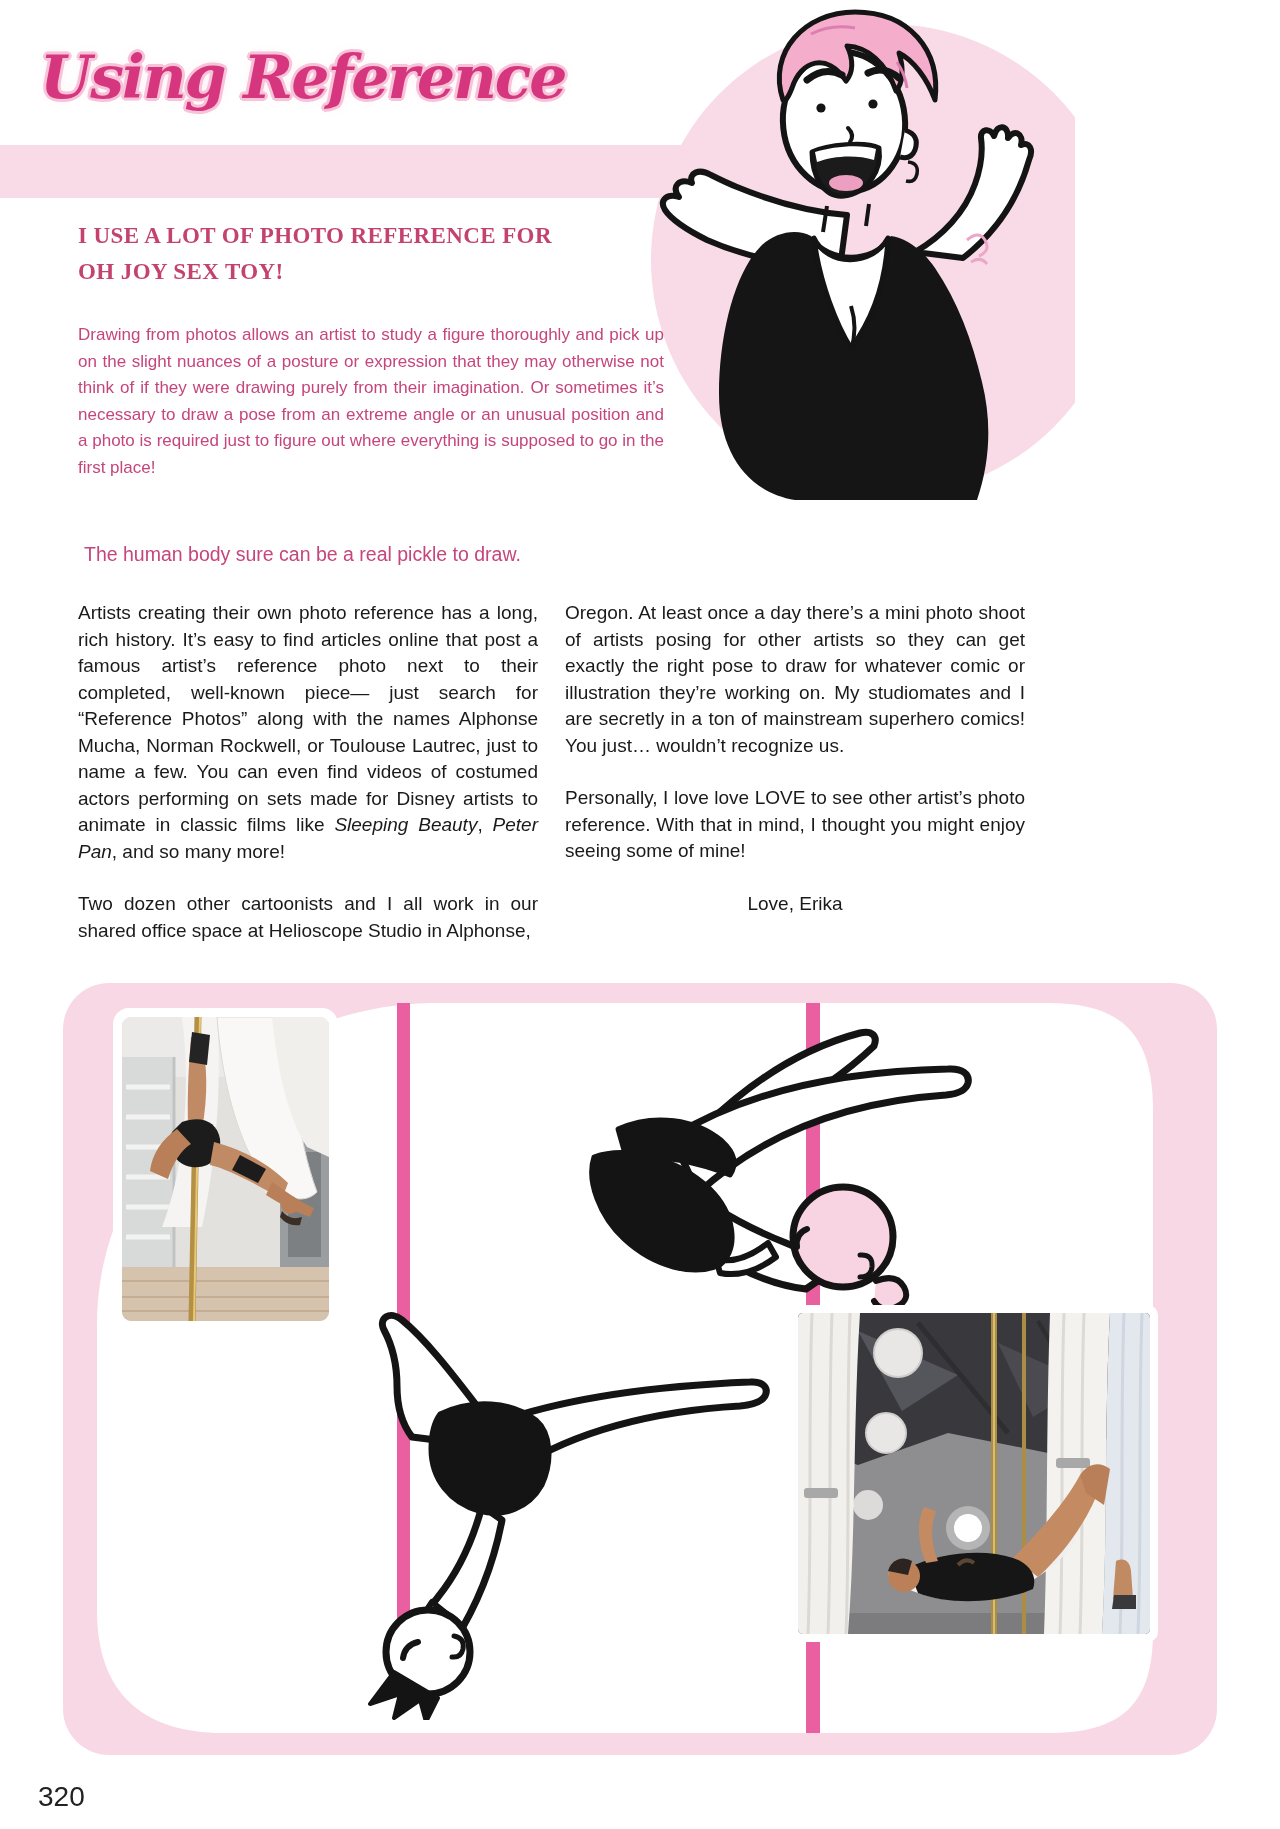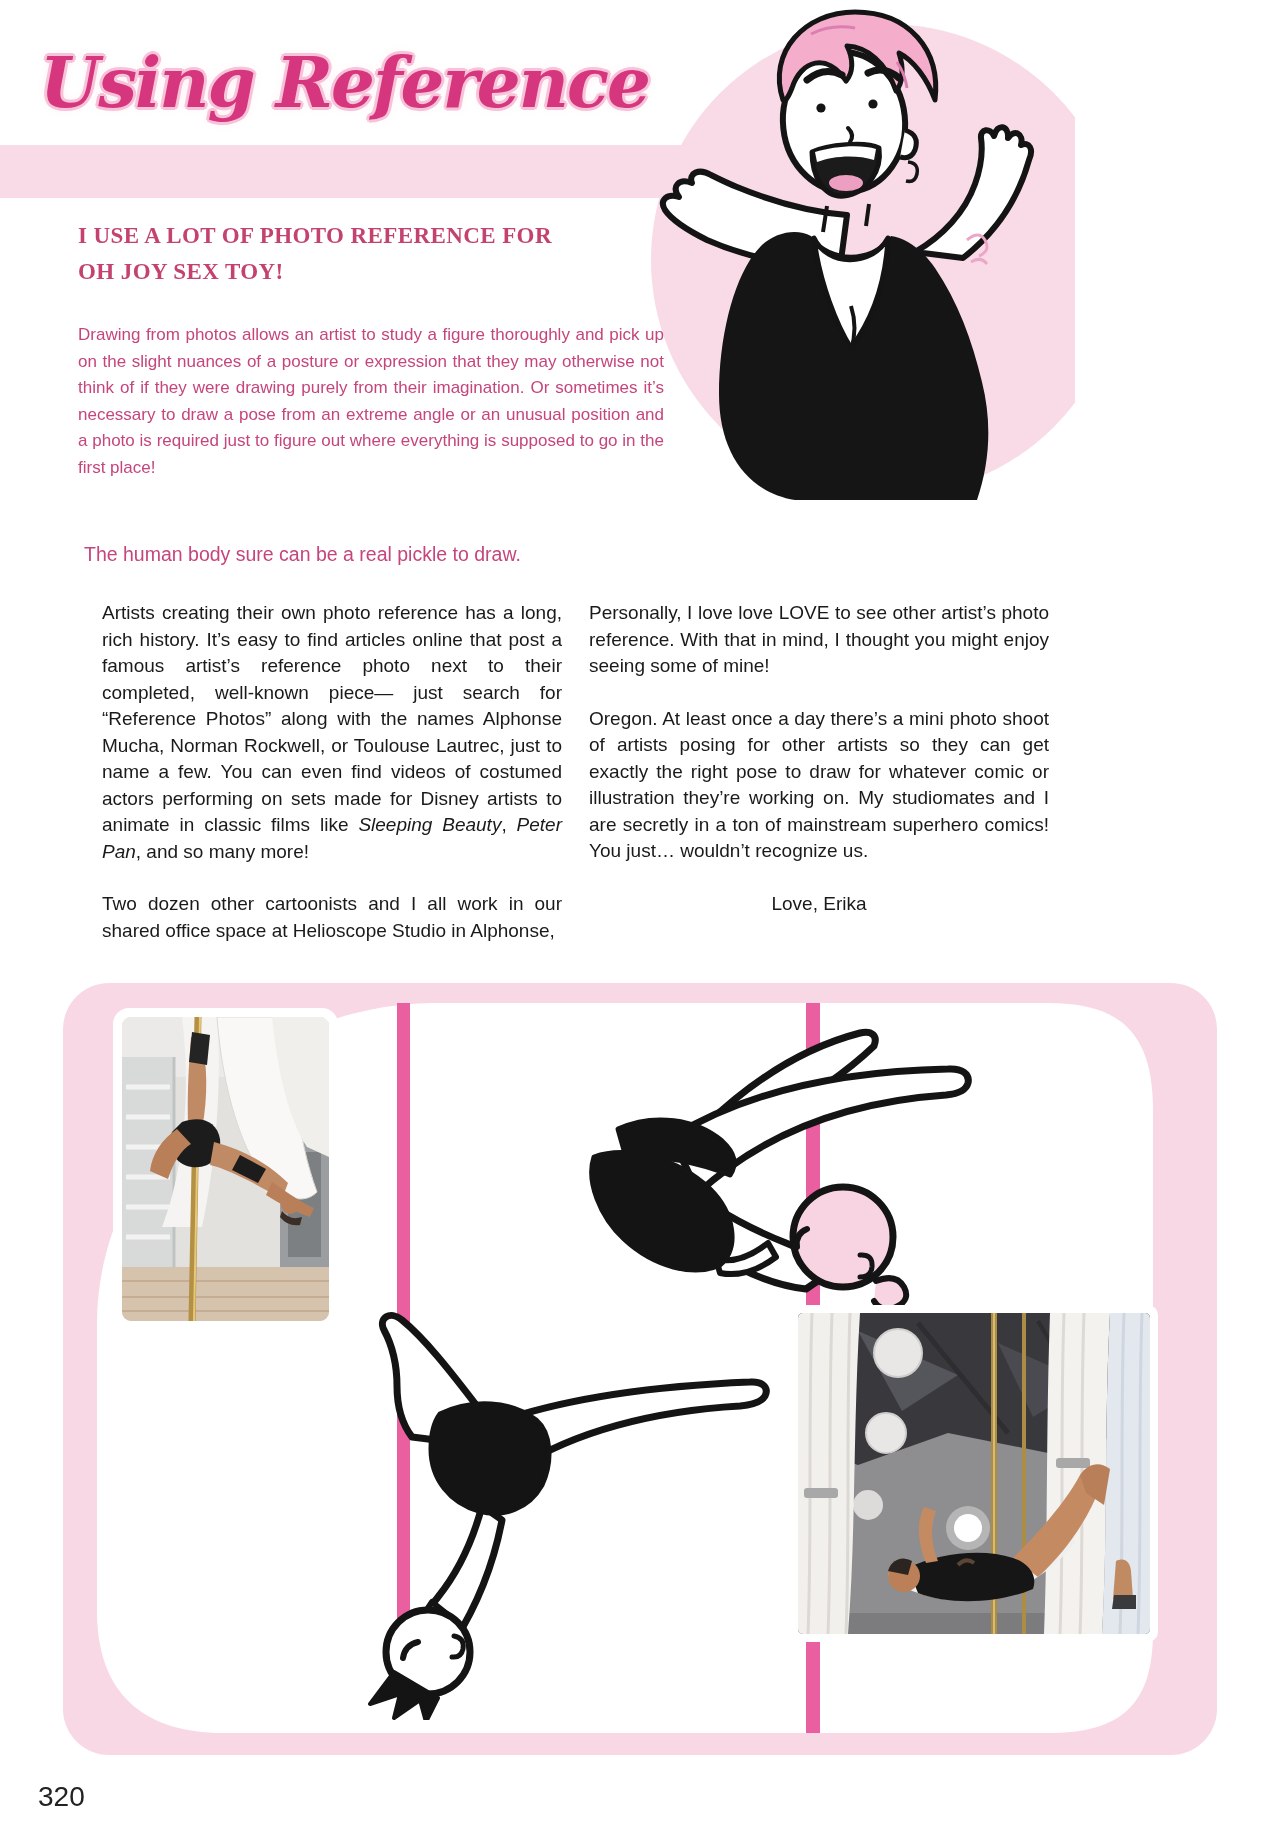--- a/index.html
+++ b/index.html
@@ -6,41 +6,41 @@
   html,body { background:#ffffff; }
   .page {
     position:relative; width:1280px; height:1829px; background:#fff;
     overflow:hidden; font-family:"Liberation Sans", sans-serif; color:var(--body-text,#1a1a1a);
   }
   .banner-band { position:absolute; left:0; top:145px; width:905px; height:53px; background:var(--light-pink,#f9dbe7); }
   .mascot { position:absolute; left:615px; top:0; width:460px; height:500px; }
   .title {
     position:absolute; left:40px; top:42px; width:600px;
     font-family:"DejaVu Serif", serif; font-style:italic; font-weight:bold;
-    font-size:69px; letter-spacing:-2px; color:var(--accent-pink,#d6367d);
+    font-size:60px; letter-spacing:-2px; color:var(--accent-pink,#d6367d);
     text-shadow:
       -3px 0 0 #f7c3d9, 3px 0 0 #f7c3d9, 0 -3px 0 #f7c3d9, 0 3px 0 #f7c3d9,
       -2px -2px 0 #f7c3d9, 2px 2px 0 #f7c3d9, -2px 2px 0 #f7c3d9, 2px -2px 0 #f7c3d9,
       0 0 12px #fdeaf2;
     white-space:nowrap;
   }
   .heading {
     position:absolute; left:78px; top:218px; width:580px;
     font-family:"Liberation Serif", serif; font-weight:700; font-size:23px; line-height:36px;
     letter-spacing:0.4px; color:var(--heading-pink,#c4426f);
   }
   .intro {
     position:absolute; left:78px; top:322px; width:586px;
     font-size:17px; line-height:26.5px; text-align:justify; color:var(--intro-pink,#c5457c);
   }
   .pickle {
     position:absolute; left:84px; top:543px; width:600px;
     font-size:19.5px; color:var(--intro-pink,#c5457c);
   }
-  .columns { position:absolute; left:78px; top:600px; width:947px; display:flex; gap:27px;margin-left:24px; }
+  .columns { position:absolute; left:78px; top:600px; width:947px; display:flex; gap:27px; }
   .col { width:460px; font-size:19px; line-height:26.5px; text-align:justify; }
   .col p { margin-bottom:26px; }
   .col .signoff { text-align:center; }
   .panel {
     position:absolute; left:63px; top:983px; width:1154px; height:772px;
     background:var(--panel-pink,#f9d8e5); border-radius:46px;
   }
   .blob { position:absolute; left:0; top:0; width:1154px; height:772px; }
   .pole { position:absolute; background:var(--pole-pink,#e95f9f); }
   .pole-left   { left:334px; top:20px; width:13px; height:690px; }
@@ -106,22 +106,22 @@
   <p class="intro">Drawing from photos allows an artist to study a figure thoroughly and pick up on the slight nuances of a posture or expression that they may otherwise not think of if they were drawing purely from their imagination. Or sometimes it’s necessary to draw a pose from an extreme angle or an unusual position and a photo is required just to figure out where everything is supposed to go in the first place!</p>
 
   <p class="pickle">The human body sure can be a real pickle to draw.</p>
 
   <div class="columns">
     <div class="col">
       <p><span>Artists creating their own photo reference has a long, rich history. It’s easy to find articles online that post a famous artist’s reference photo next to their completed, well-known piece— just search for “Reference Photos” along with the names Alphonse Mucha, Norman Rockwell, or Toulouse Lautrec, just to name a few. You can even find videos of costumed actors performing on sets made for Disney artists to animate in classic films like </span><i>Sleeping Beauty</i><span>, </span><i>Peter Pan</i><span>, and so many more!</span></p>
       <p>Two dozen other cartoonists and I all work in our shared office space at Helioscope Studio in Alphonse,</p>
     </div>
     <div class="col">
+      <p>Oregon. At least once a day there’s a mini photo shoot of artists posing for other artists so they can get exactly the right pose to draw for whatever comic or illustration they’re working on. My studiomates and I are secretly in a ton of mainstream superhero comics! You just… wouldn’t recognize us.</p>
       <p>Personally, I love love LOVE to see other artist’s photo reference. With that in mind, I thought you might enjoy seeing some of mine!</p>
-      <p>Oregon. At least once a day there’s a mini photo shoot of artists posing for other artists so they can get exactly the right pose to draw for whatever comic or illustration they’re working on. My studiomates and I are secretly in a ton of mainstream superhero comics! You just… wouldn’t recognize us.</p>
       <p class="signoff">Love, Erika</p>
     </div>
   </div>
 
   <div class="panel">
     <svg class="blob" viewBox="0 0 1154 772" aria-hidden="true">
       <path d="M368,20 H985 C1060,20 1090,52 1090,128 V648 C1090,722 1058,750 985,750 H160 C80,750 34,710 34,628 V340 C34,180 180,24 368,20 Z" fill="#ffffff"></path>
     </svg>
 
     <div class="pole pole-left"></div>

